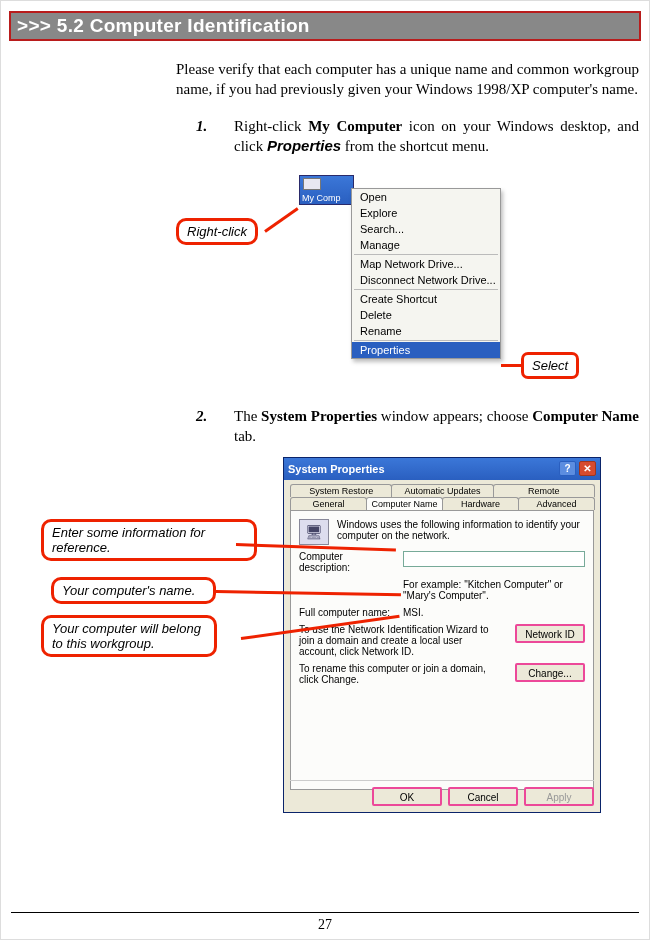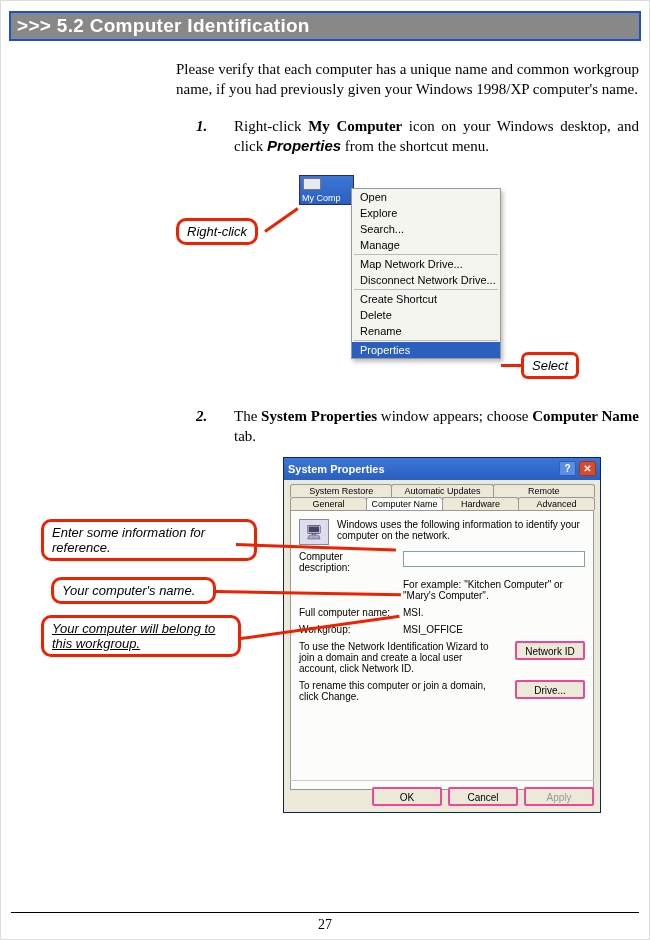--- a/index.html
+++ b/index.html
@@ -9,21 +9,21 @@
     background: #fff;
     font-family: "Times New Roman", Times, serif;
     font-size: 15px;
     color: #000;
     position: relative;
     border: 1px solid #ddd;
   }
   .section-header {
     margin: 10px 8px 0 8px;
     background: #888;
-    border: 2px solid #1d4ed8;
+    border: 2px solid #b91c1c;
     color: #fff;
     font-weight: bold;
     font-size: 19px;
     padding: 2px 6px;
     font-family: Arial, Helvetica, sans-serif;
     letter-spacing: 0.3px;
   }
   .body-text {
     margin: 18px 10px 0 175px;
     text-align: justify;
@@ -217,43 +217,39 @@
       </div>
       <div class="tp-row">
         <div class="tp-lbl"></div>
         <div class="tp-val">For example: "Kitchen Computer" or "Mary's Computer".</div>
       </div>
       <div class="tp-row">
         <div class="tp-lbl">Full computer name:</div>
         <div class="tp-val">MSI.</div>
       </div>
       <div class="tp-row">
-        <div class="tp-lbl">Workgroup:</div>
-        <div class="tp-val">MSI_OFFICE</div>
-      </div>
-      <div class="tp-row">
         <div style="flex:1; padding-right:6px;">To use the Network Identification Wizard to join a domain and create a local user account, click Network ID.</div>
         <div class="winbtn">Network ID</div>
       </div>
       <div class="tp-row">
         <div style="flex:1; padding-right:6px;">To rename this computer or join a domain, click Change.</div>
-        <div class="winbtn">Drive...</div>
+        <div class="winbtn">Change...</div>
       </div>
     </div>
     <div class="btnbar">
       <div class="winbtn">OK</div>
       <div class="winbtn">Cancel</div>
       <div class="winbtn" style="color:#999;">Apply</div>
     </div>
   </div>
 
   <div class="callout-red" style="left:40px; top:62px; width:216px;">Enter some information for reference.</div>
   <div class="arrow-line" style="left:235px; top:86px; width:160px; transform:rotate(2deg);"></div>
 
   <div class="callout-red" style="left:50px; top:120px; width:165px;">Your computer's name.</div>
   <div class="arrow-line" style="left:215px; top:133px; width:185px; transform:rotate(1deg);"></div>
 
-  <div class="callout-red" style="left:40px; top:158px; width:200px;text-decoration:underline;">Your computer will belong to this workgroup.</div>
+  <div class="callout-red" style="left:40px; top:158px; width:176px;">Your computer will belong to this workgroup.</div>
   <div class="arrow-line" style="left:240px; top:180px; width:160px; transform:rotate(-8deg);"></div>
 </div>
 
 <div class="footer-rule"></div>
 <div class="page-num">27</div>
 
 </body></html>

